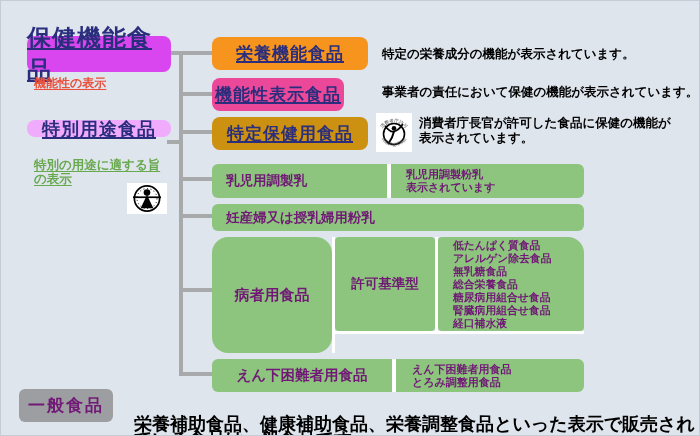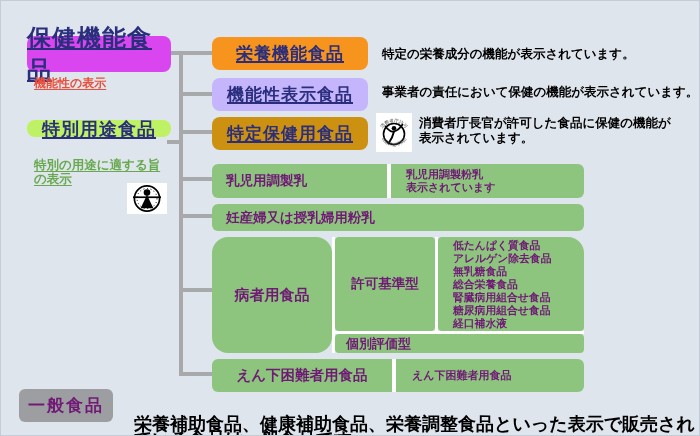--- a/index.html
+++ b/index.html
@@ -34,40 +34,40 @@
   <div class="line" style="left:180px;top:91px;width:31px;height:4px;"></div>
   <div class="line" style="left:180px;top:129px;width:31px;height:4px;"></div>
   <div class="line" style="left:180px;top:176px;width:31px;height:4px;"></div>
   <div class="line" style="left:180px;top:213px;width:31px;height:4px;"></div>
   <div class="line" style="left:180px;top:287px;width:31px;height:4px;"></div>
   <div class="line" style="left:180px;top:371px;width:31px;height:4px;"></div>
 
   <div class="cat-box" style="left:26px;top:35px;width:144px;height:36px;background:#d946ef;font-size:24px;">保健機能食品</div>
   <div class="note" style="left:33px;top:75px;font-size:12px;color:#e94f3a;">機能性の表示</div>
 
-  <div class="cat-box" style="left:26px;top:119px;width:144px;height:17px;background:#bef264;font-size:18px;">特別用途食品</div>
+  <div class="cat-box" style="left:26px;top:119px;width:144px;height:17px;background:#f0abfc;font-size:18px;">特別用途食品</div>
   <div class="note" style="left:33px;top:157px;font-size:12.5px;color:#68a94f;width:170px;">
     <span style="display:block;">特別の用途に適する旨</span>
     <span style="display:block;">の表示</span>
   </div>
 
   <div class="mark" style="left:126px;top:182px;width:40px;height:31px;">
     <svg viewBox="0 0 40 31" width="40" height="31">
       <circle cx="20" cy="15.5" r="12.6" fill="none" stroke="#000" stroke-width="1.7"></circle>
       <circle cx="20" cy="15.5" r="10" fill="none" stroke="#000" stroke-width="1" stroke-dasharray="1 2.6"></circle>
       <rect x="6" y="13.4" width="28" height="1.7" fill="#000"></rect>
       <circle cx="20" cy="9.6" r="3.3" fill="#000"></circle>
       <path d="M20 12 L13.6 25.2 H26.4 Z" fill="#000"></path>
     </svg>
   </div>
 
   <div class="cat-box" style="left:211px;top:36px;width:156px;height:33px;background:#f6941d;font-size:17px;">栄養機能食品</div>
   <div class="desc" style="left:381px;top:45px;">特定の栄養成分の機能が表示されています。</div>
 
-  <div class="cat-box" style="left:211px;top:77px;width:156px;height:33px;background:#c4b5fd;font-size:17px;">機能性表示食品</div>
+  <div class="cat-box" style="left:211px;top:77px;width:132px;height:33px;background:#ec4899;font-size:17px;">機能性表示食品</div>
   <div class="desc" style="left:381px;top:83px;">事業者の責任において保健の機能が表示されています。</div>
 
   <div class="cat-box" style="left:211px;top:116px;width:156px;height:33px;background:#cc9110;font-size:17px;">特定保健用食品</div>
 
   <div class="mark" style="left:375px;top:112px;width:36px;height:39px;">
     <svg viewBox="0 0 36 39" width="36" height="39">
       <defs>
         <path id="arcT" d="M5 19 A 13.5 13.5 0 0 1 31 19"></path>
         <path id="arcB" d="M4 22 A 14.5 14.5 0 0 0 32 22"></path>
       </defs>
@@ -98,32 +98,32 @@
   <div class="grow center" style="left:211px;top:236px;width:120px;height:116px;border-radius:16px;font-size:15px;">病者用食品</div>
   <div class="gap" style="left:331px;top:236px;width:3px;height:116px;"></div>
   <div class="grow center" style="left:334px;top:236px;width:100px;height:94px;border-radius:4px;font-size:13.5px;">許可基準型</div>
   <div class="gap" style="left:434px;top:236px;width:3px;height:94px;"></div>
   <div class="grow" style="left:437px;top:236px;width:146px;height:94px;border-radius:4px 16px 4px 4px;font-size:10.8px;padding-left:15px;">
     <div class="lines">
       <span>低たんぱく質食品</span>
       <span>アレルゲン除去食品</span>
       <span>無乳糖食品</span>
       <span>総合栄養食品</span>
+      <span>糖尿病用組合せ食品</span>
       <span>腎臓病用組合せ食品</span>
-      <span>糖尿病用組合せ食品</span>
       <span>経口補水液</span>
     </div>
   </div>
   <div class="gap" style="left:334px;top:330px;width:249px;height:3px;"></div>
-  <div class="grow" style="left:334px;top:333px;width:249px;height:19px;border-radius:4px;font-size:13px;padding-left:11px;">個別評価型</div>
 
   <div class="grow center" style="left:211px;top:358px;width:180px;height:33px;border-radius:6px 0 0 6px;font-size:14.5px;">えん下困難者用食品</div>
   <div class="gap" style="left:391px;top:358px;width:4px;height:33px;"></div>
   <div class="grow" style="left:395px;top:358px;width:188px;height:33px;border-radius:0 6px 6px 0;font-size:11px;padding-left:16px;">
     <div class="lines">
       <span>えん下困難者用食品</span>
+      <span>とろみ調整用食品</span>
     </div>
   </div>
 
   <div class="grow center" style="left:18px;top:388px;width:94px;height:33px;background:#9d9ea1;border-radius:6px;font-size:17px;letter-spacing:2px;">一般食品</div>
   <div class="desc" style="left:133px;top:407px;font-size:18px;margin-top:8px;">栄養補助食品、健康補助食品、栄養調整食品といった表示で販売されている食品は一般食品です。</div>
 
 </div>
 
 </body></html>

